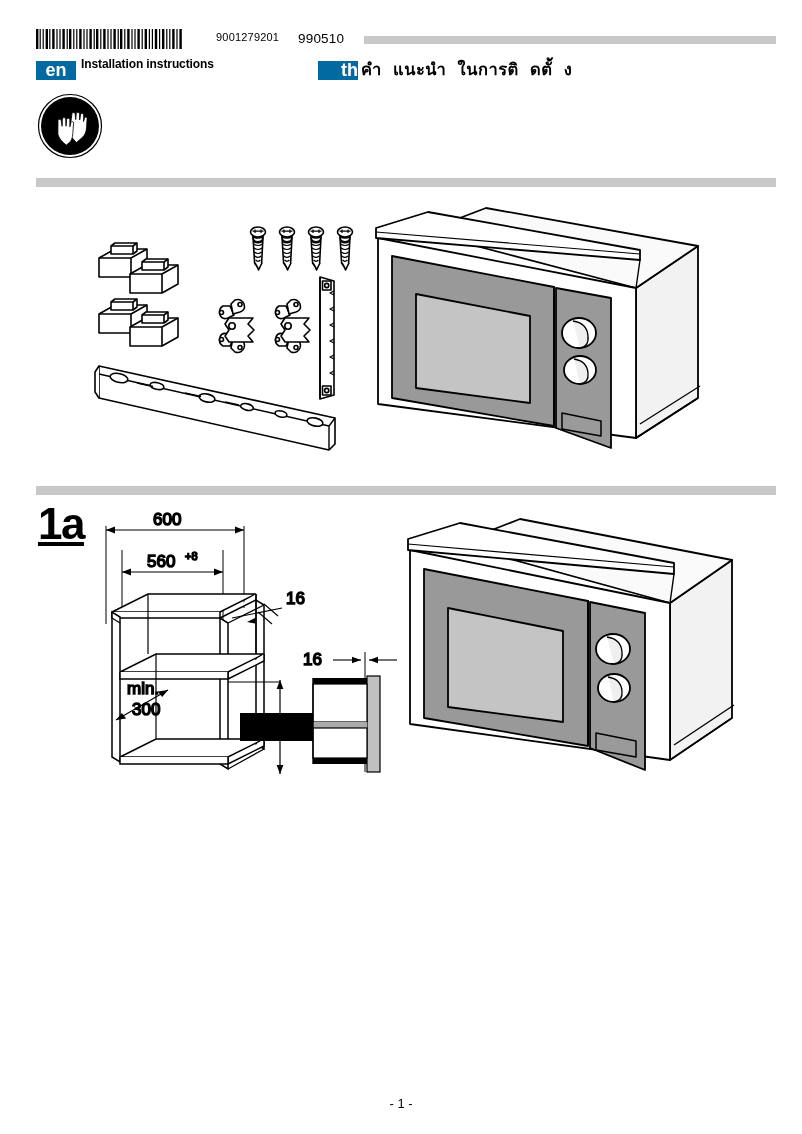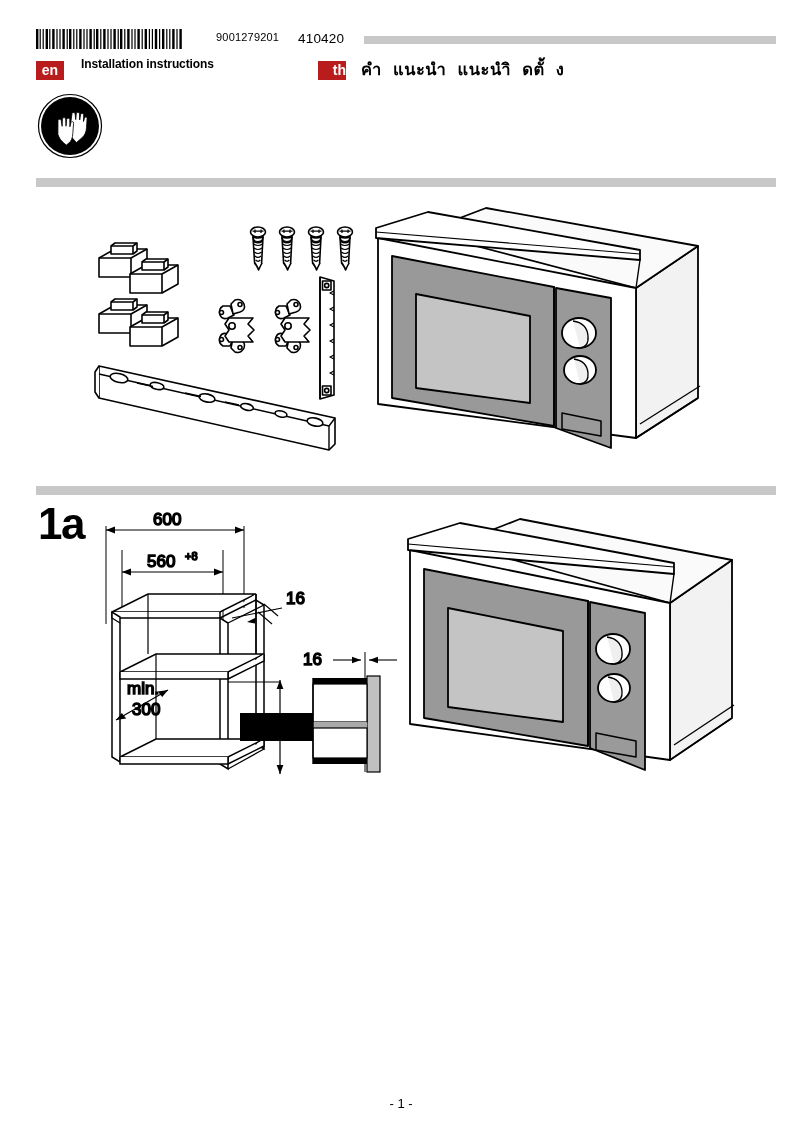--- a/index.html
+++ b/index.html
@@ -26,23 +26,23 @@
     position: absolute; left: 262px; top: 3px;
     font-size: 13.5px; letter-spacing: .2px;
   }
   .hdr-bar-right {
     position: absolute; left: 328px; top: 8px;
     width: 412px; height: 8px; background: #c8c8c8;
   }
 
   .hdr-row2 { position: relative; height: 26px; margin-top: 7px; }
   .lang-badge {
-    display: inline-block; background: #b91c1c; color: #ffffff;
-    font-size: 14px; font-weight: 700; text-align: center;
-    width: 28px; height: 19px; line-height: 19px;
+    display: inline-block; background: #0369a1; color: #ffffff;
+    font-size: 18px; font-weight: 700; text-align: center;
+    width: 40px; height: 19px; line-height: 19px;
     position: absolute; top: 4px;
   }
   .lang-en { left: 0; }
   .lang-th { left: 282px; text-align: right; }
   .hdr-title {
     position: absolute; left: 45px; top: 0;
     font-size: 12px; font-weight: 700; letter-spacing: -.1px;
   }
   .hdr-title-th {
     position: absolute; left: 325px; top: -1px;
@@ -63,21 +63,21 @@
   
   .fig { position: absolute; }
   .fig-parts     { left: 85px;  top: 222px; width: 275px; height: 250px; }
   .fig-oven-top  { left: 368px; top: 198px; width: 338px; height: 275px; }
   .fig-cabinet   { left: 92px;  top: 512px; width: 230px; height: 275px; }
   .fig-side      { left: 295px; top: 632px; width: 110px; height: 145px; }
   .fig-oven-bot  { left: 398px; top: 508px; width: 340px; height: 295px; }
 
   .step-label {
     position: absolute; left: 38px; top: 502px;
-    font-size: 44px; font-weight: 700; letter-spacing: -1.5px; line-height: 1;
+    font-size: 44px; font-weight: 700; letter-spacing: -1.5px; line-height: 1; text-decoration: underline;
   }
 
   
   .footer {
     position: absolute; left: 0; top: 1096px; width: 802px;
     text-align: center; font-size: 13px;
   }
   svg { display: block; overflow: visible; }
   .dimtxt { font-family: "Liberation Sans", sans-serif; font-size: 17px; fill: #000; }
   .dimtxt-sup { font-family: "Liberation Sans", sans-serif; font-size: 11px; fill: #000; }
@@ -129,29 +129,29 @@
         <rect x="123.0" y="0" width="1.2" height="20"></rect>
           <rect x="126.0" y="0" width="2.4" height="20"></rect>
         <rect x="130.2" y="0" width="1.2" height="20"></rect>
           <rect x="133.2" y="0" width="1.2" height="20"></rect>
         <rect x="136.2" y="0" width="2.4" height="20"></rect>
           <rect x="140.4" y="0" width="1.2" height="20"></rect>
         <rect x="143.4" y="0" width="2.4" height="20"></rect>
       </g>
     </svg>
     <span class="doc-num">9001279201</span>
-    <span class="doc-date">410420</span>
+    <span class="doc-date">990510</span>
     <div class="hdr-bar-right"></div>
   </div>
 
   <div class="hdr-row2">
     <span class="lang-badge lang-en">en</span>
     <span class="hdr-title">Installation instructions</span>
     <span class="lang-badge lang-th">th</span>
-    <span class="hdr-title-th">คำ แนะนำ แนะนำิ ดตั้ ง</span>
+    <span class="hdr-title-th">คำ แนะนำ ในการติ ดตั้ ง</span>
   </div>
 </div>
 
 <svg class="glove-icon" viewBox="0 0 66 66">
   <circle cx="33" cy="33" r="31.5" fill="none" stroke="#000" stroke-width="1.2"></circle>
   <circle cx="33" cy="33" r="29" fill="#000"></circle>
 
   <path d="M35 20.5 c.9-1.6 3-1.3 3.2.5 l.5 5.6 .6-5.9 c.2-1.8 3.1-1.8 3.2.1 l.2 6.2 .9-5.4 c.3-1.7 3.1-1.5 3.1.3
            l-.2 6.6 1-3.6 c.4-1.5 2.7-1.2 2.6.5 l-.6 9.4 c-.3 4.4-1.6 7.3-4.2 9.6 l-5.9 5.2 -7.2-8.2 z" fill="#fff" stroke="#000" stroke-width="0.8"></path>
 

